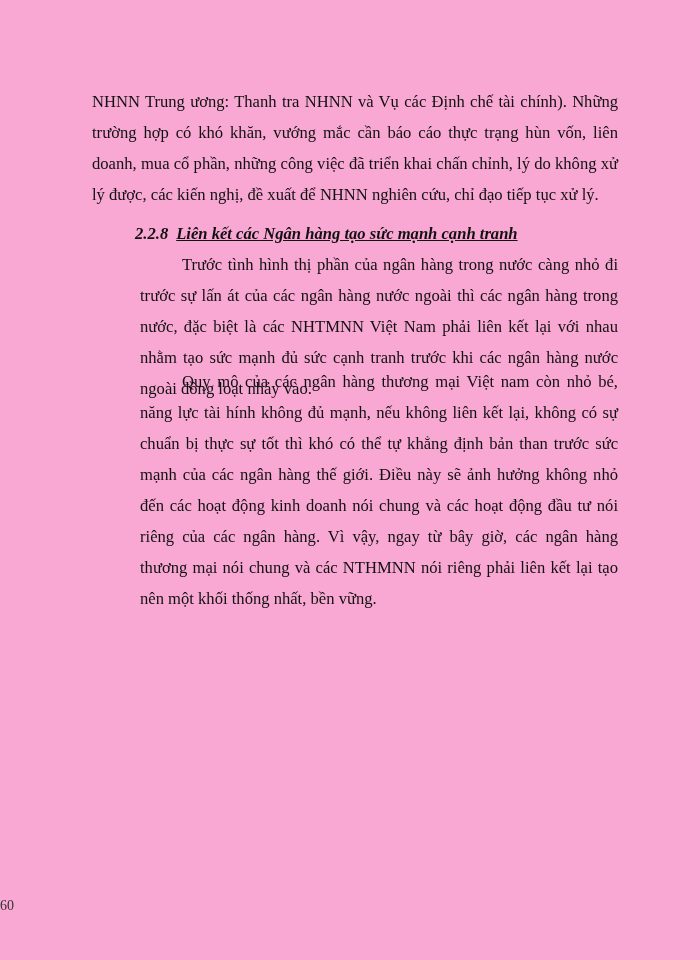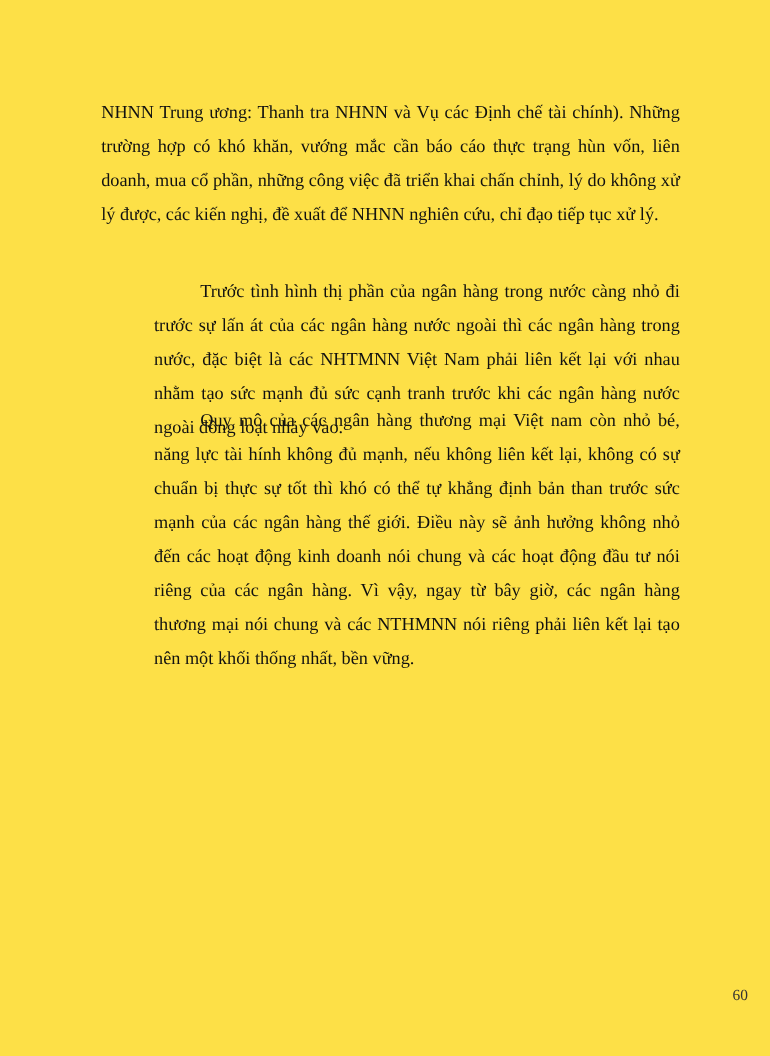--- a/index.html
+++ b/index.html
@@ -13,21 +13,21 @@
       position: relative;
       overflow: hidden;
       font-family: "Liberation Serif", "DejaVu Serif", serif;
       color: #111111;
     }
     .page {
       position: absolute;
       left: 0; top: 0;
       width: 700px;
       height: 960px;
-      background: #fde047;
+      background: #f9a8d4;
     }
     .text-block {
       position: absolute;
       left: 92px;
       width: 526px;
       font-size: 16.6px;
       line-height: 31px;
       text-align: justify;
       text-align-last: left;
     }
@@ -51,35 +51,38 @@
     }
     #heading .num { margin-right: 8px; }
     #heading .title { text-decoration: underline; }
     #block2 { top: 249px; }
     #block3 { top: 366px; }
     .page-number {
       position: absolute;
       left: 0;
       width: 680px;
       top: 898px;
-      text-align: right;
+      text-align: left;
       font-size: 14px;
       color: #333333;
       font-family: "Liberation Serif", serif;
     }
   </style>
 </head>
 <body>
 
 <div class="page">
 
   <div class="text-block" id="block1">
     <p class="para">NHNN Trung ương: Thanh tra NHNN và Vụ các Định chế tài chính). Những trường hợp có khó khăn, vướng mắc cần báo cáo thực trạng hùn vốn, liên doanh, mua cổ phần, những công việc đã triển khai chấn chỉnh, lý do không xử lý được, các kiến nghị, đề xuất để NHNN nghiên cứu, chỉ đạo tiếp tục xử lý.</p>
   </div>
 
+  <div id="heading">
+    <span class="num">2.2.8</span><span class="title">Liên kết các Ngân hàng tạo sức mạnh cạnh tranh</span>
+  </div>
 
   <div class="text-block" id="block2">
     <p class="para indent">Trước tình hình thị phần của ngân hàng trong nước càng nhỏ đi trước sự lấn át của các ngân hàng nước ngoài thì các ngân hàng trong nước, đặc biệt là các NHTMNN Việt Nam phải liên kết lại với nhau nhằm tạo sức mạnh đủ sức cạnh tranh trước khi các ngân hàng nước ngoài đồng loạt nhảy vào.</p>
   </div>
 
   <div class="text-block" id="block3">
     <p class="para indent">Quy mô của các ngân hàng thương mại Việt nam còn nhỏ bé, năng lực tài hính không đủ mạnh, nếu không liên kết lại, không có sự chuẩn bị thực sự tốt thì khó có thể tự khẳng định bản than trước sức mạnh của các ngân hàng thế giới. Điều này sẽ ảnh hưởng không nhỏ đến các hoạt động kinh doanh nói chung và các hoạt động đầu tư nói riêng của các ngân hàng. Vì vậy, ngay từ bây giờ, các ngân hàng thương mại nói chung và các NTHMNN nói riêng phải liên kết lại tạo nên một khối thống nhất, bền vững.</p>
   </div>
 
   <div class="page-number">60</div>

